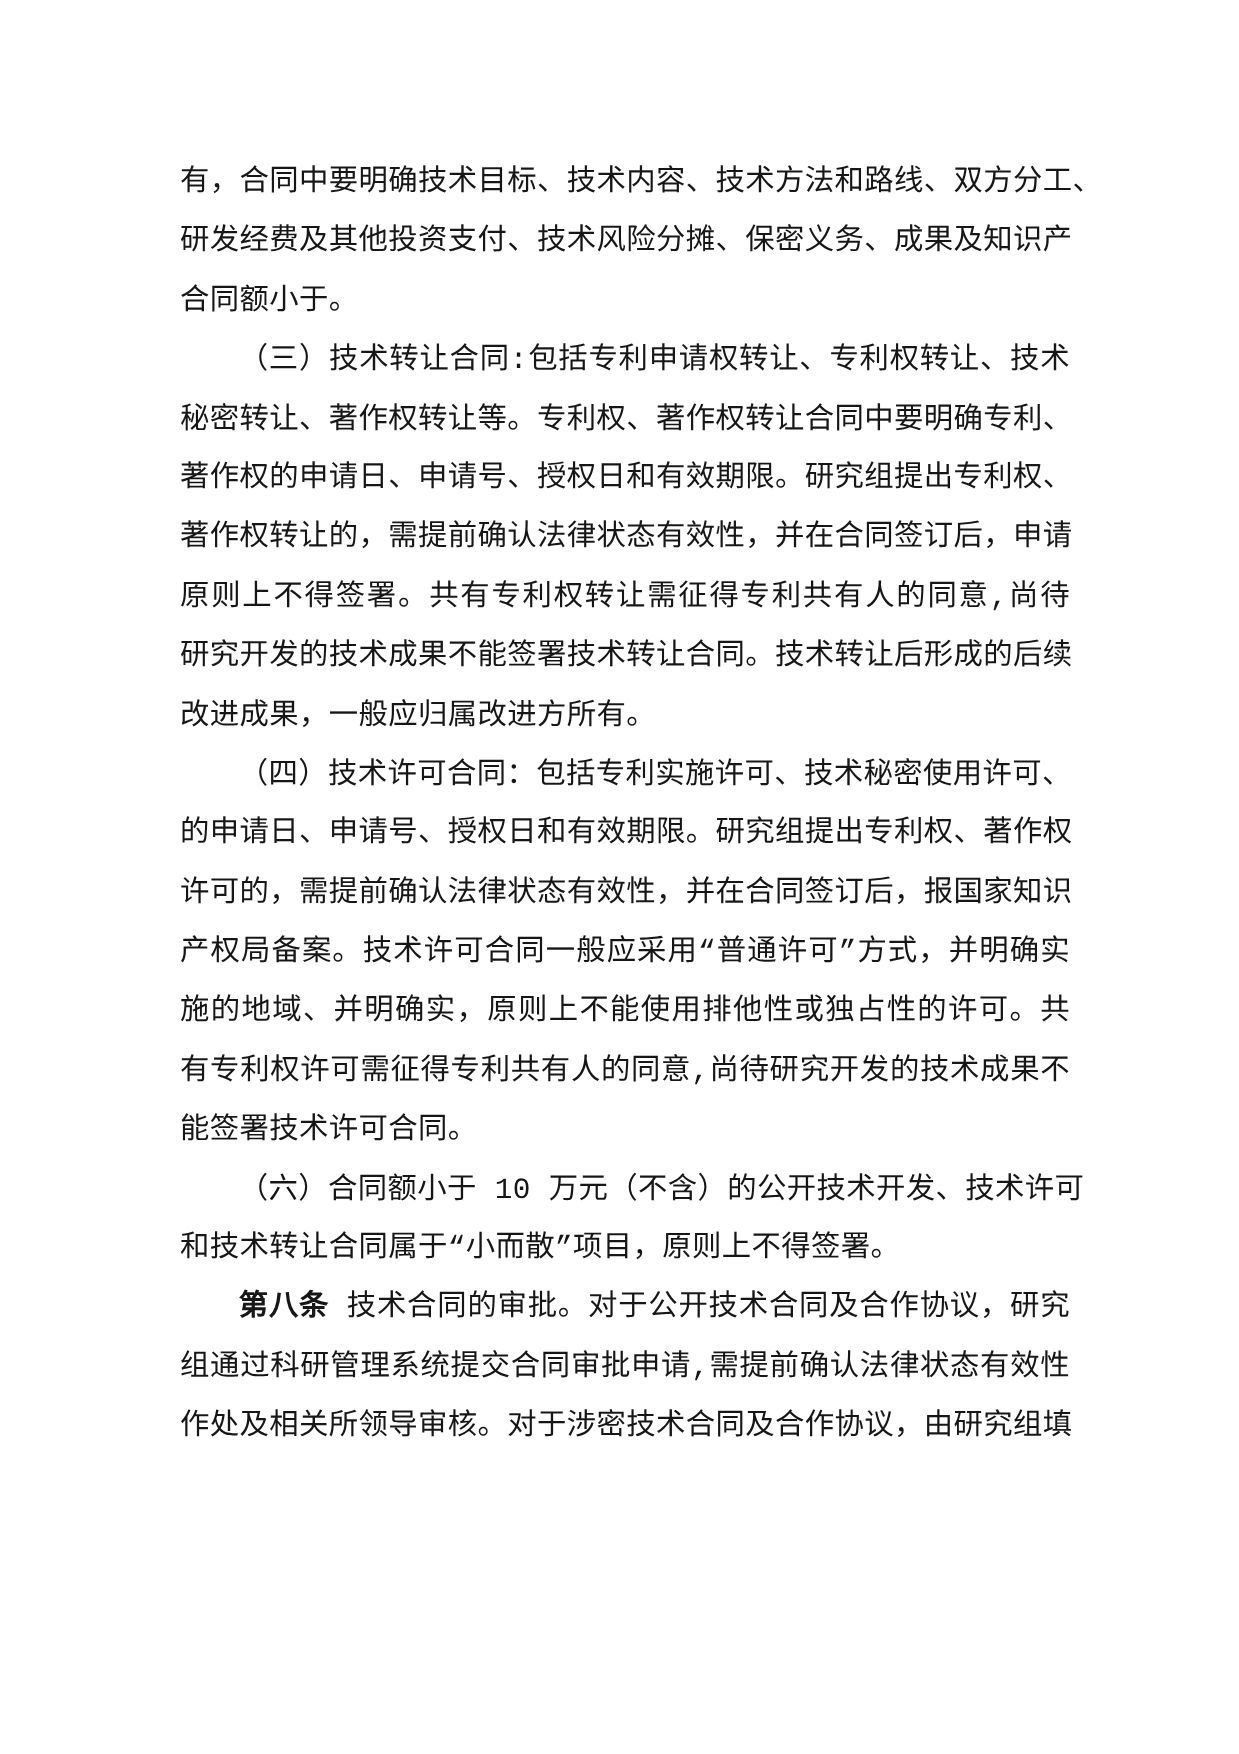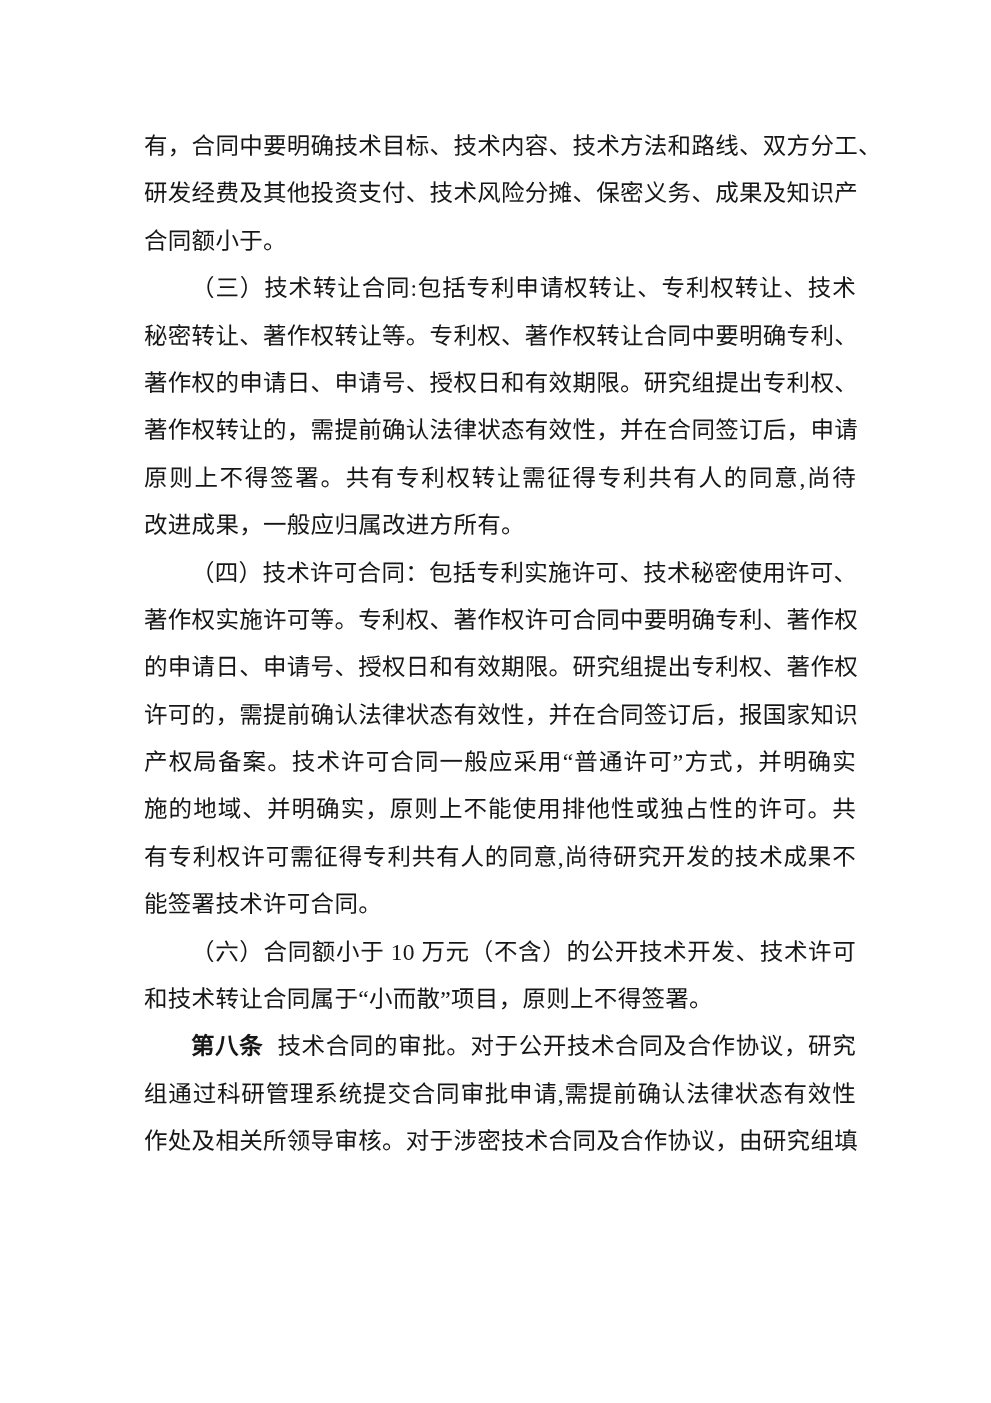--- a/index.html
+++ b/index.html
@@ -17,20 +17,21 @@
     background: #ffffff;
     font-family: "Liberation Serif", "DejaVu Serif", serif;
     color: #161616;
   }
   .content {
     position: absolute;
     left: 144px;
     top: 123px;
     width: 712px;
     font-size: 23.5px;
+    font-family: Liberation Mono, monospace;
   }
   .para {
     margin: 0;
     padding: 0;
   }
   .line {
     display: block;
     line-height: 47.4px;
     height: 47.4px;
     white-space: nowrap;
@@ -62,26 +63,26 @@
       <div class="line">研发经费及其他投资支付、技术风险分摊、保密义务、成果及知识产</div>
       <div class="line end">合同额小于。</div>
     </div>
 
     <div class="para">
       <div class="line indent">（三）技术转让合同:包括专利申请权转让、专利权转让、技术</div>
       <div class="line">秘密转让、著作权转让等。专利权、著作权转让合同中要明确专利、</div>
       <div class="line">著作权的申请日、申请号、授权日和有效期限。研究组提出专利权、</div>
       <div class="line">著作权转让的，需提前确认法律状态有效性，并在合同签订后，申请</div>
       <div class="line">原则上不得签署。共有专利权转让需征得专利共有人的同意,尚待</div>
+      <div class="line">研究开发的技术成果不能签署技术转让合同。技术转让后形成的后续</div>
       <div class="line end">改进成果，一般应归属改进方所有。</div>
     </div>
 
     <div class="para">
       <div class="line indent">（四）技术许可合同：包括专利实施许可、技术秘密使用许可、</div>
-      <div class="line">著作权实施许可等。专利权、著作权许可合同中要明确专利、著作权</div>
       <div class="line">的申请日、申请号、授权日和有效期限。研究组提出专利权、著作权</div>
       <div class="line">许可的，需提前确认法律状态有效性，并在合同签订后，报国家知识</div>
       <div class="line">产权局备案。技术许可合同一般应采用“普通许可”方式，并明确实</div>
       <div class="line">施的地域、并明确实，原则上不能使用排他性或独占性的许可。共</div>
       <div class="line">有专利权许可需征得专利共有人的同意,尚待研究开发的技术成果不</div>
       <div class="line end">能签署技术许可合同。</div>
     </div>
 
 
     <div class="para">

